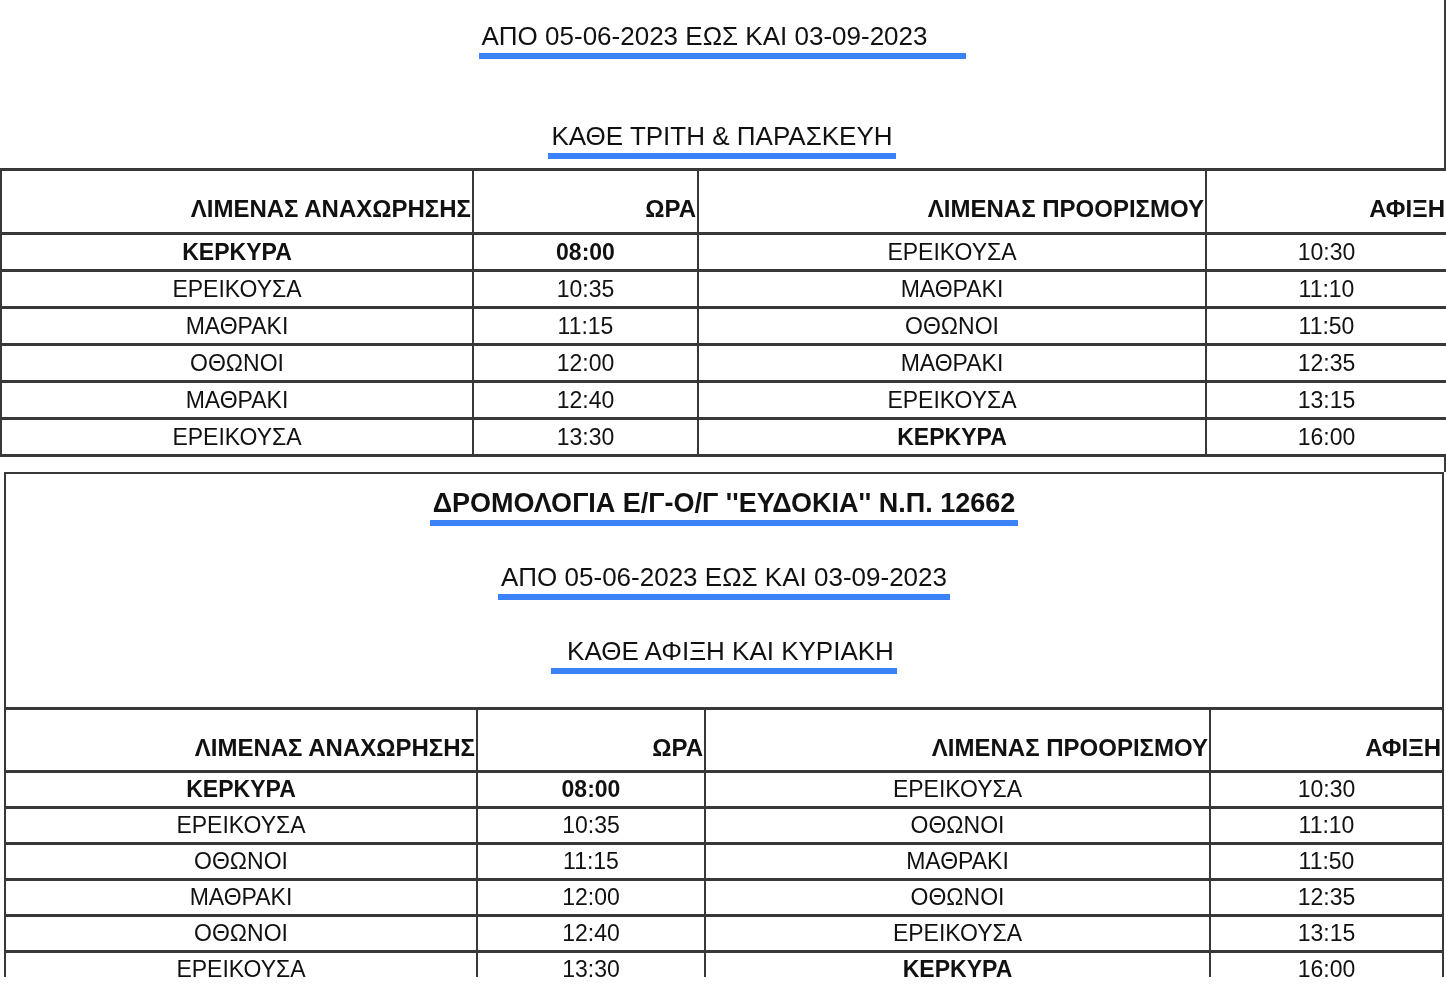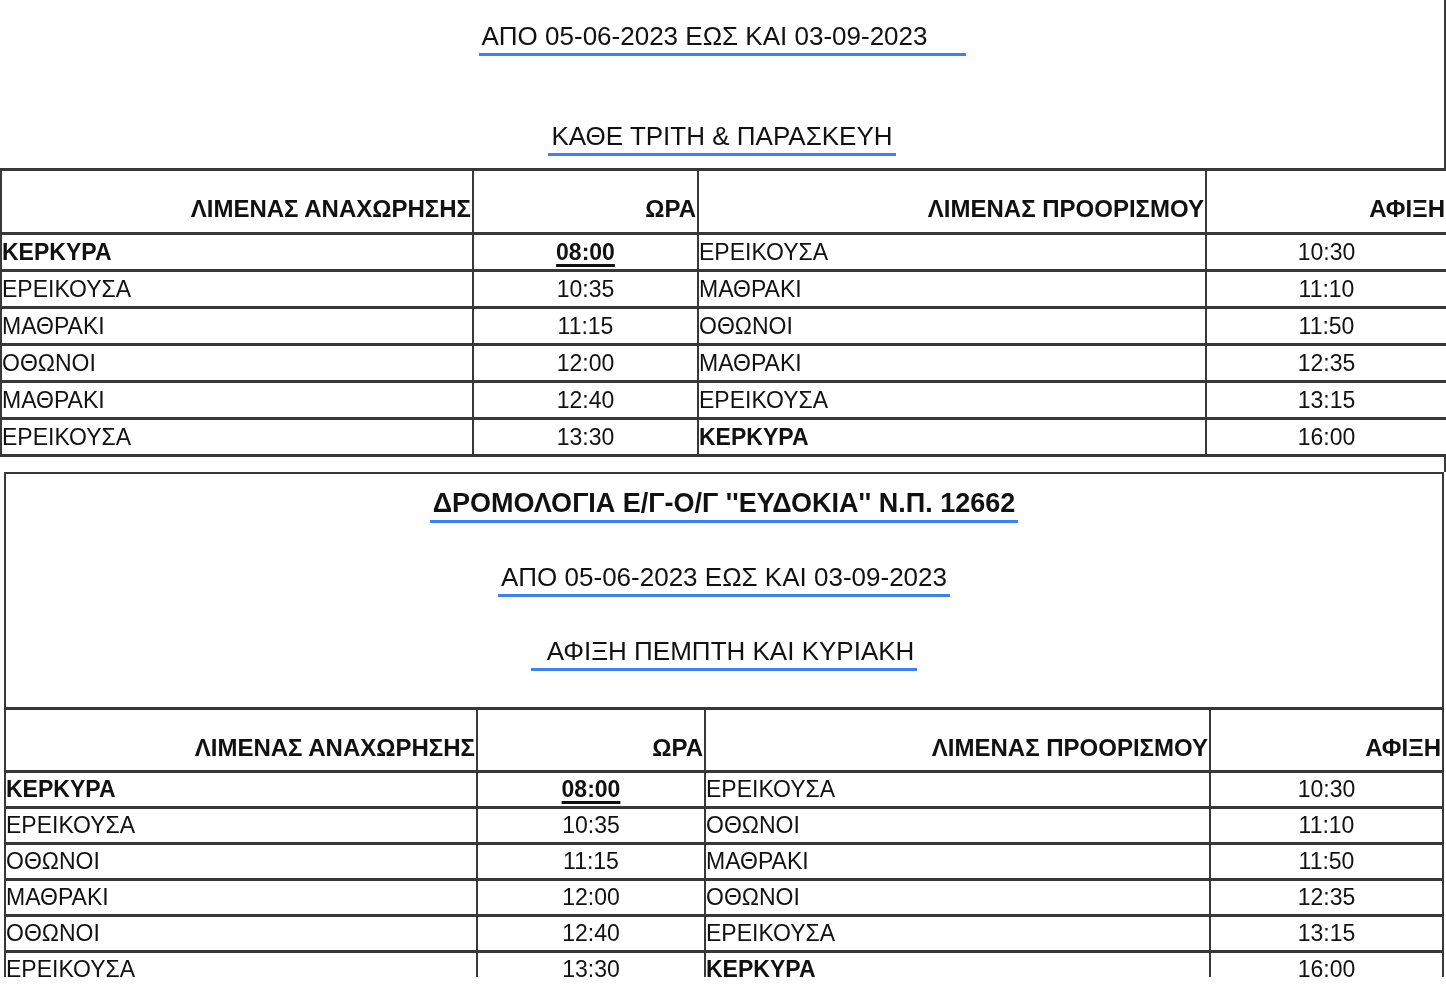--- a/index.html
+++ b/index.html
@@ -9,42 +9,42 @@
     -webkit-font-smoothing:antialiased;
   }
   .page{position:relative;width:1446px;height:985px;box-sizing:border-box}
 
   
   .top-titles{
     height:168px;box-sizing:border-box;border-right:2px solid #3a3a3a;
     text-align:center;padding-top:20px;
   }
   .title{font-size:26px;line-height:32px}
-  .title .u{border-bottom:3px solid #3b82f6;padding:0 3px 2px}
+  .title .u{border-bottom:6px solid #3b82f6;padding:0 3px 2px}
   .title .u.u-right{padding-right:38px}
   .title .u.u-left{padding-left:16px}
   .title.bold{font-weight:bold;font-size:27px}
   .t-gap1{margin-top:68px}
 
   
   table.sched{border-collapse:collapse;table-layout:fixed}
   table.t1{width:1446px}
   .sched th,.sched td{
     border:2px solid #383838;border-top-width:3px;border-bottom-width:3px;
     box-sizing:border-box;white-space:nowrap;overflow:hidden;
   }
   .sched th{
     font-weight:bold;font-size:24px;height:64px;
     vertical-align:middle;padding-top:16px;text-align:right;
   }
   .sched td{font-size:23px;height:37px;padding:0;vertical-align:middle}
-  td.left,th.left{text-align:left;}
+  td.left,th.left{text-align:center;}
   td.center{text-align:center}
   td.b{font-weight:bold}
-  td.tu{text-decoration:underline;text-decoration-thickness:2.5px;text-underline-offset:4px}
+  td.tu{text-decoration-thickness:2.5px;text-underline-offset:4px}
 
   .gap{height:15px;border-right:2px solid #3a3a3a;box-sizing:border-box}
 
   
   .box2{
     margin-left:4px;width:1440px;height:505px;box-sizing:border-box;
     border:2px solid #383838;border-bottom:none;
     text-align:center;padding-top:13px;overflow:hidden;
   }
   .box2 .title{margin-top:42px}
@@ -118,21 +118,21 @@
           <td class="center">16:00</td>
         </tr>
       </tbody>
   </table>
 
   <div class="gap"></div>
 
   <div class="box2">
     <div class="title bold"><span class="u">ΔΡΟΜΟΛΟΓΙΑ Ε/Γ-Ο/Γ ''ΕΥΔΟΚΙΑ'' Ν.Π. 12662</span></div>
     <div class="title"><span class="u">ΑΠΟ 05-06-2023 ΕΩΣ ΚΑΙ 03-09-2023</span></div>
-    <div class="title"><span class="u u-left">ΑΦΙΞΗ ΠΕΜΠΤΗ ΚΑΙ ΚΥΡΙΑΚΗ</span></div>
+    <div class="title"><span class="u u-left">ΚΑΘΕ ΑΦΙΞΗ ΚΑΙ ΚΥΡΙΑΚΗ</span></div>
 
     <table class="sched t2">
       <colgroup>
         <col style="width:471px">
           <col style="width:228px">
           <col style="width:505px">
           <col style="width:232px">
       </colgroup>
       <thead>
         <tr>

